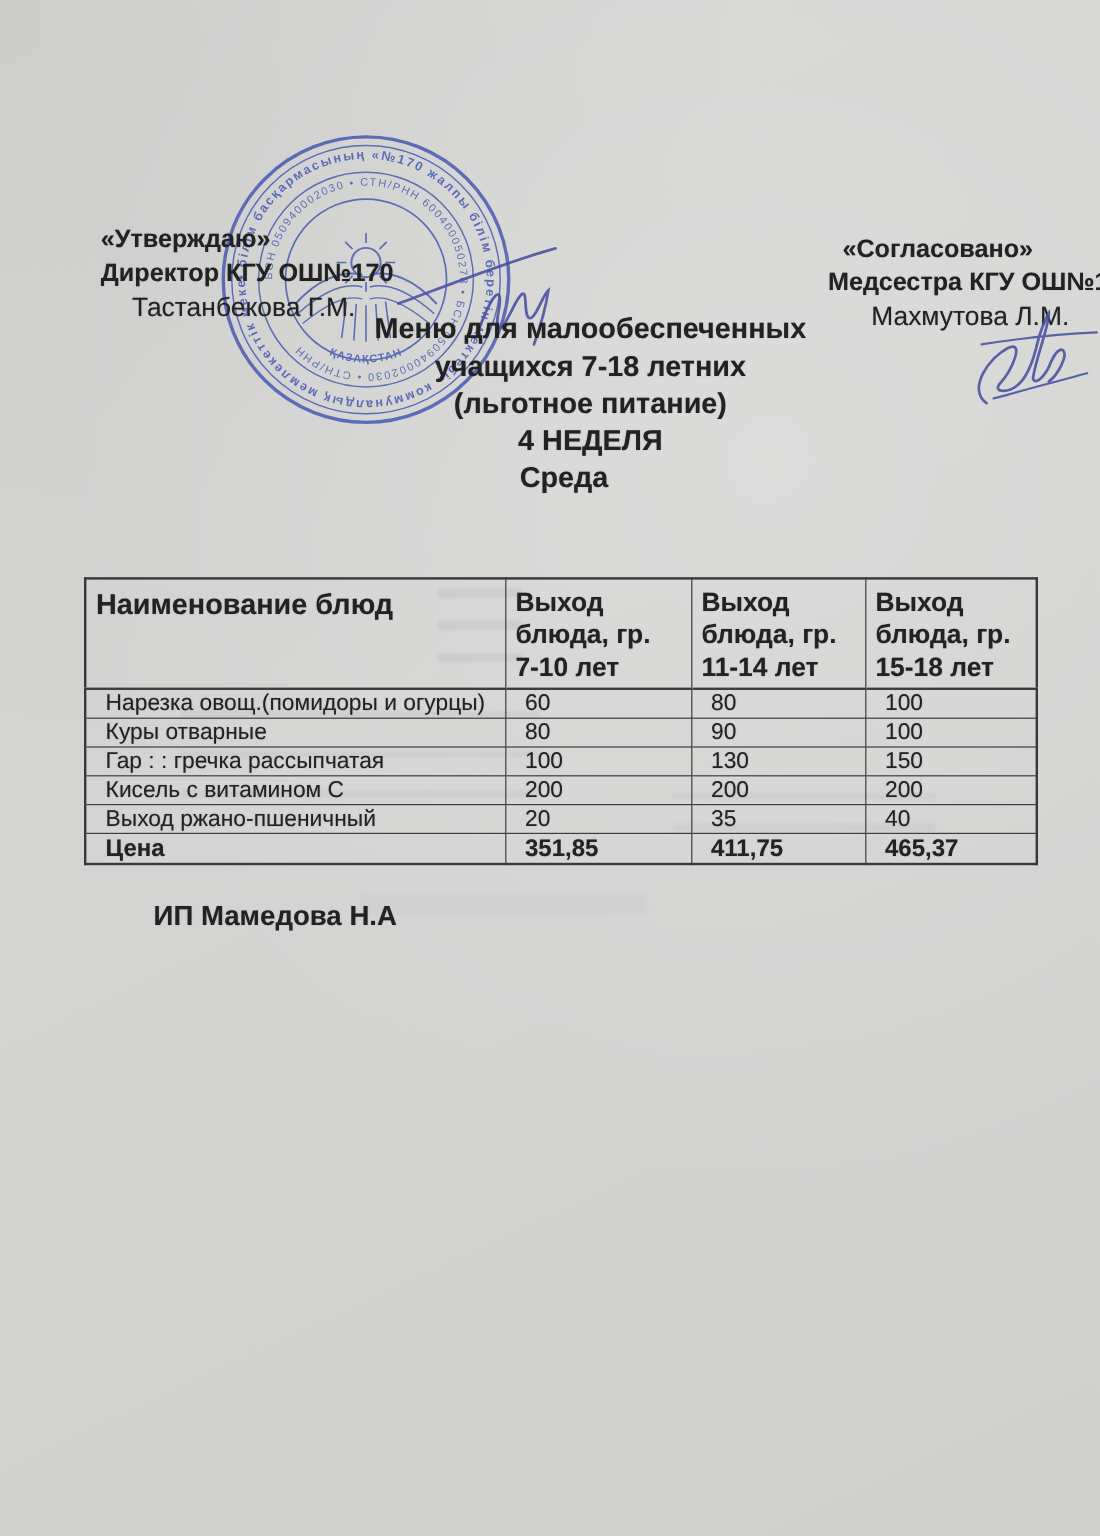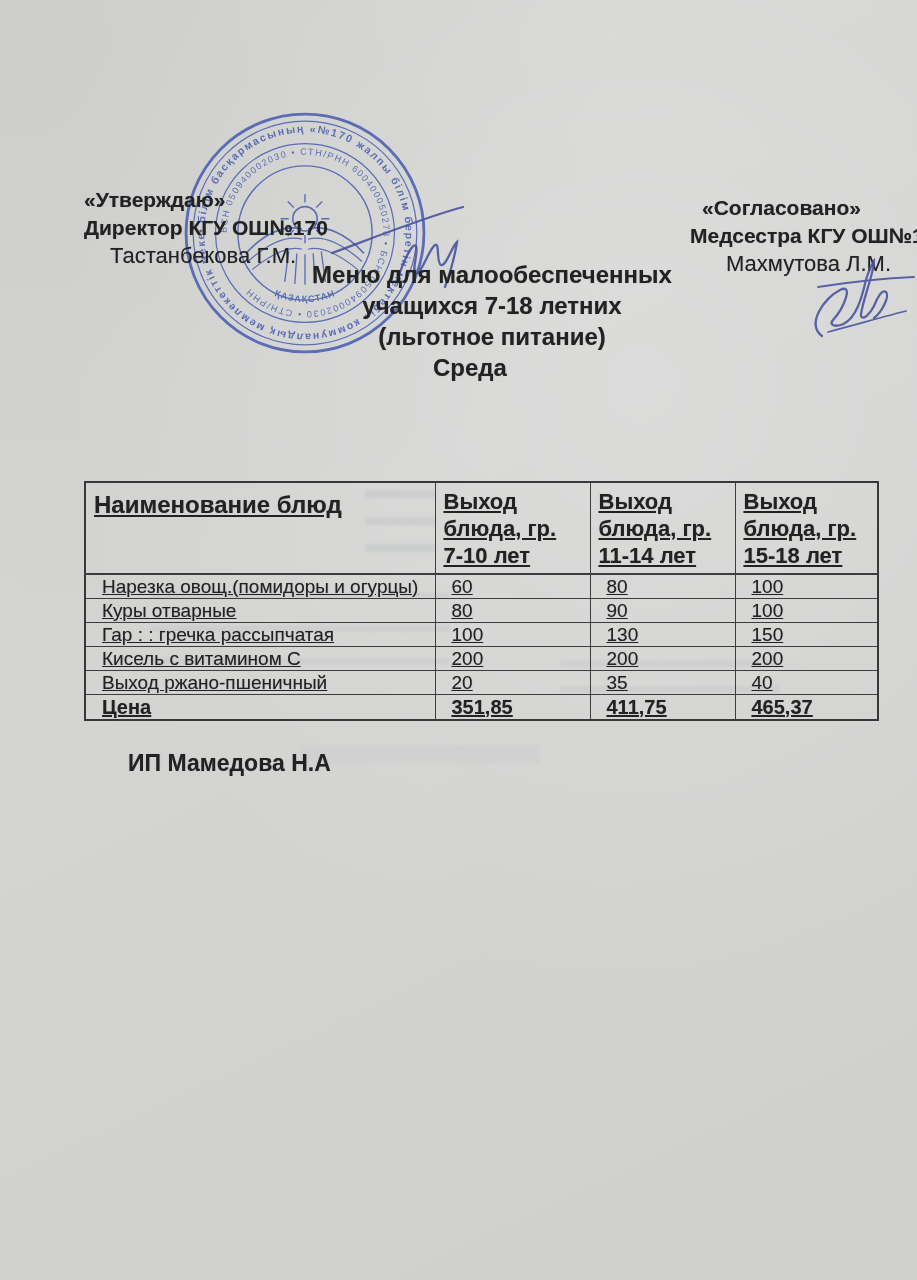--- a/index.html
+++ b/index.html
@@ -24,22 +24,22 @@
   .approve-right .t1{font-weight:700;padding-left:12px;}
   .approve-right .t2{font-weight:700;}
   .approve-right .t3{padding-left:36px;font-size:22px;}
 
   
   .title-block{position:absolute;left:257px;top:259px;width:470px;text-align:center;
     font-weight:700;font-size:24px;line-height:31px;}
   .title-day{transform:translateX(-22px);}
 
   
-  table.menu{position:absolute;left:84px;top:481px;border-collapse:collapse;table-layout:fixed;
-    width:793px;text-decoration:underline;}
+  table.menu{position:absolute;left:70px;top:481px;border-collapse:collapse;table-layout:fixed;
+    width:793px;}
   table.menu td,table.menu th{border:1.6px solid #3d3d3d;overflow:hidden;white-space:nowrap;}
   table.menu th{border-bottom-width:2.2px;}
   table.menu{border:2.2px solid #383838;}
   th.hcell{vertical-align:top;text-align:left;padding:5px 8px 4px 8px;
     font-size:22px;line-height:27px;font-weight:700;}
   th.hcell1{font-size:24px;padding-top:8px;}
   td.dcell{height:23px;font-size:19px;padding:0 16px;vertical-align:middle;}
   tr.total-row td{font-weight:700;height:24px;font-size:20px;}
 
   .footer-sign{position:absolute;left:128px;top:750px;font-size:23px;font-weight:700;}
@@ -127,20 +127,21 @@
         <path d="M864,288 C866,278 871,266 874,261 C875,270 860,308 861,316 C863,321 870,314 874,306 C877,298 882,289 886,292 C890,296 882,312 874,318"></path>
         <path d="M828,332 C858,324 890,315 906,311" stroke-width="1.8"></path>
       </g>
     </g>
   </svg>
 
   <div class="title-block txt">
     <div>Меню для малообеспеченных</div>
     <div>учащихся 7-18 летних</div>
     <div>(льготное питание)</div>
+    <div>4 НЕДЕЛЯ</div>
     <div class="title-day">Среда</div>
   </div>
 
   <div class="ghost g1"></div>
   <div class="ghost g2"></div>
   <div class="ghost g3"></div>
   <div class="ghost g4"></div>
 
   <table class="menu txt">
     <colgroup>

